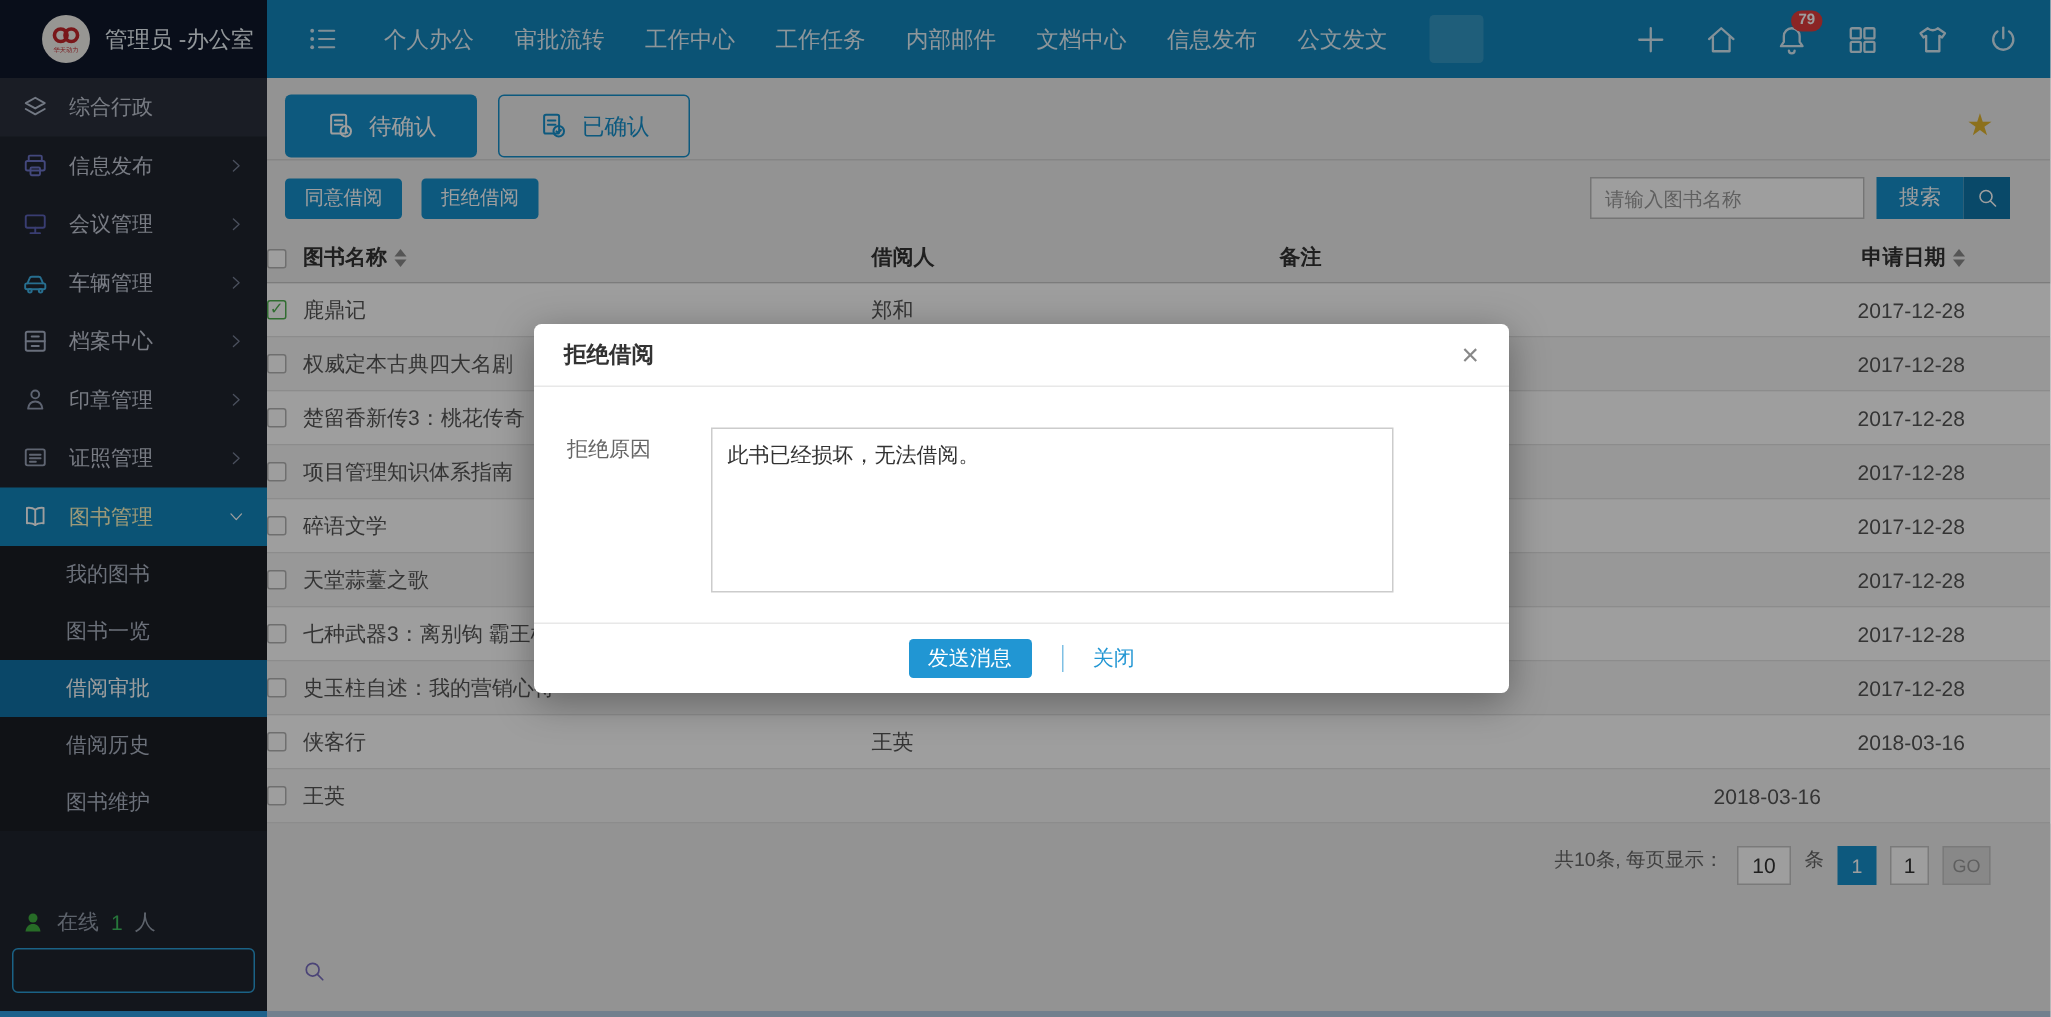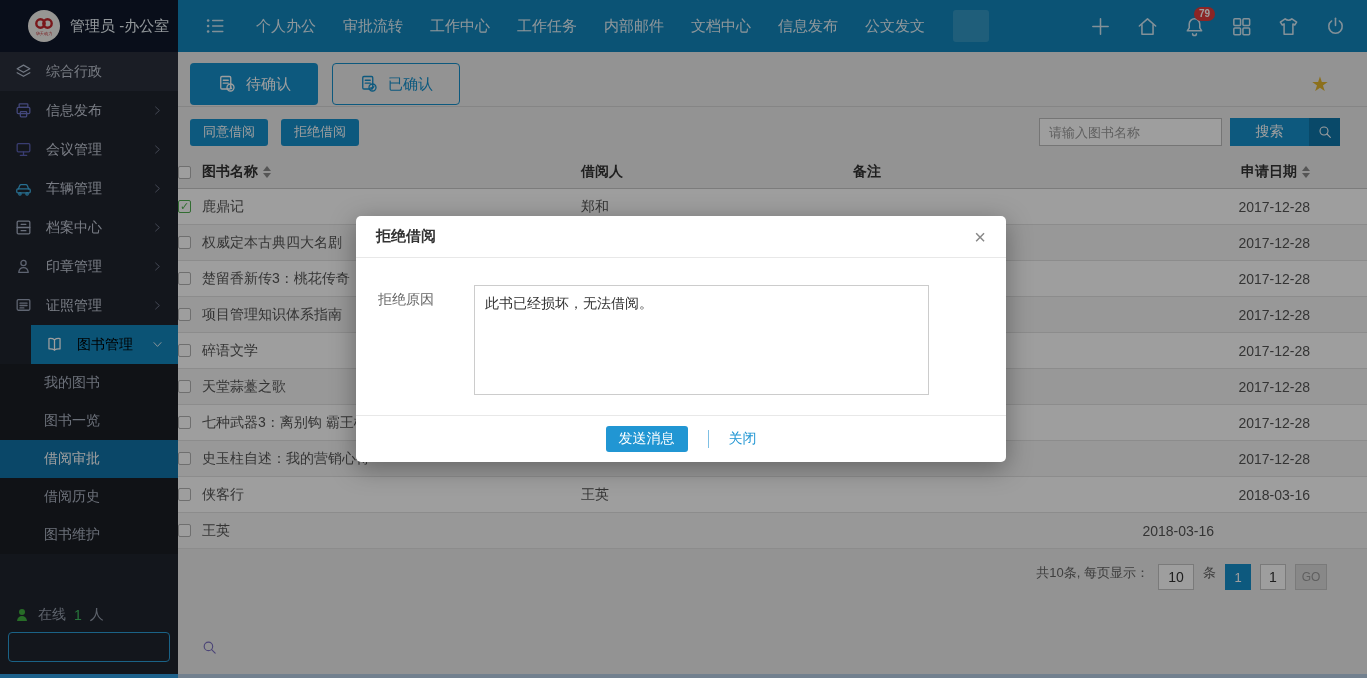--- a/index.html
+++ b/index.html
@@ -22,21 +22,21 @@
   .h-icons { margin-left:auto; margin-right:20px; display:flex; align-items:center; gap:24px; color:#d6eaf6; }
   .h-icon { width:23px; height:23px; position:relative; cursor:pointer; }
   .badge { position:absolute; top:-8px; left:11px; background:#e03c3c; color:#fff; font-size:10px; line-height:14px; padding:0 5px; border-radius:8px; font-weight:bold; }
 
   
   aside { position:absolute; top:52px; left:0; width:178px; bottom:4px; background:#20242e; z-index:4; }
   .side-item { height:39px; display:flex; align-items:center; padding:0 14px; gap:13px; color:#c3c9d6; font-size:14px; cursor:pointer; }
   .side-item:first-child { background:#2b303c; }
   .side-item .s-icon { width:19px; height:19px; color:#9aa4b8; flex:0 0 auto; }
   .side-item .arrow { margin-left:auto; width:13px; height:13px; color:#788196; }
-  .side-item.active { background:#1287bd; color:#000000;margin-left:31px; }
+  .side-item.active { background:#1287bd; color:#fef9c3; }
   .side-item.active .s-icon, .side-item.active .arrow { color:#fff; }
   #side-submenu { background:#1a1d25; }
   .sub-item { height:38px; display:flex; align-items:center; padding-left:44px; color:#adb5c3; font-size:14px; cursor:pointer; }
   .sub-item.selected { background:#1173a8; color:#fff; }
   .online { position:absolute; left:14px; bottom:50px; display:flex; align-items:center; gap:8px; color:#97a0ae; font-size:14px; }
   .online .u-icon { width:16px; height:16px; color:#3faf3f; }
   .online .u-icon svg { fill:currentColor; stroke:none; }
   .online .cnt { color:#3fbf5f; }
   .side-search { position:absolute; left:8px; right:8px; bottom:12px; height:30px; border:1px solid #2b9fd8; border-radius:4px; display:flex; align-items:center; }
   .side-search input { flex:1; background:transparent; border:none; outline:none; height:100%; padding:0 8px; color:#c3c9d6; font-size:13px; }
@@ -49,21 +49,21 @@
   .tab .t-icon { width:20px; height:20px; }
   .tab.active { background:var(--accent); color:#fff; }
   .tab.inactive { border:1px solid var(--accent); color:var(--accent); }
   .star { position:absolute; top:22px; right:38px; font-size:20px; color:#e2b52e; line-height:1; cursor:pointer; }
   .actions-row { display:flex; align-items:center; margin:11px 12px 10px 12px; }
   .btn-primary { background:var(--accent); color:#fff; border:none; height:27px; padding:0 13px; font-size:13px; border-radius:3px; margin-right:13px; cursor:pointer; font-family:inherit; }
   .search-wrap { margin-left:auto; display:flex; align-items:center; margin-right:15px; }
   .search-wrap input { width:183px; height:28px; border:1px solid #bdbdbd; background:#fff; padding:0 9px; font-size:13px; color:#555; outline:none; }
   .search-wrap input::placeholder { color:#9b9b9b; }
   .search-btn { display:flex; height:28px; margin-left:8px; cursor:pointer; }
-  .search-btn .s-txt { background:var(--accent); color:#fff; width:79px; display:flex; align-items:center; justify-content:center; font-size:14px; }
+  .search-btn .s-txt { background:var(--accent); color:#fff; width:58px; display:flex; align-items:center; justify-content:center; font-size:14px; }
   .search-btn .s-ico { background:#0f76aa; width:31px; display:flex; align-items:center; justify-content:center; color:#fff; }
   .search-btn .s-ico .icon { width:16px; height:16px; }
 
   .grid-cols { display:grid; grid-template-columns:24px 379px 272px 361px 1fr; align-items:center; padding-right:57px; }
   .thead { height:33px; font-size:14px; font-weight:bold; color:#333; border-bottom:1px solid #c9c9c9; }
   .thead .c-date, .trow .c-date { text-align:right; }
   .sort { display:inline-flex; flex-direction:column; vertical-align:middle; margin-left:5px; line-height:0; }
   .sort i { width:0; height:0; border-left:4px solid transparent; border-right:4px solid transparent; display:block; }
   .sort .up { border-bottom:5px solid #8a8a8a; margin-bottom:2px; }
   .sort .dn { border-top:5px solid #8a8a8a; }

